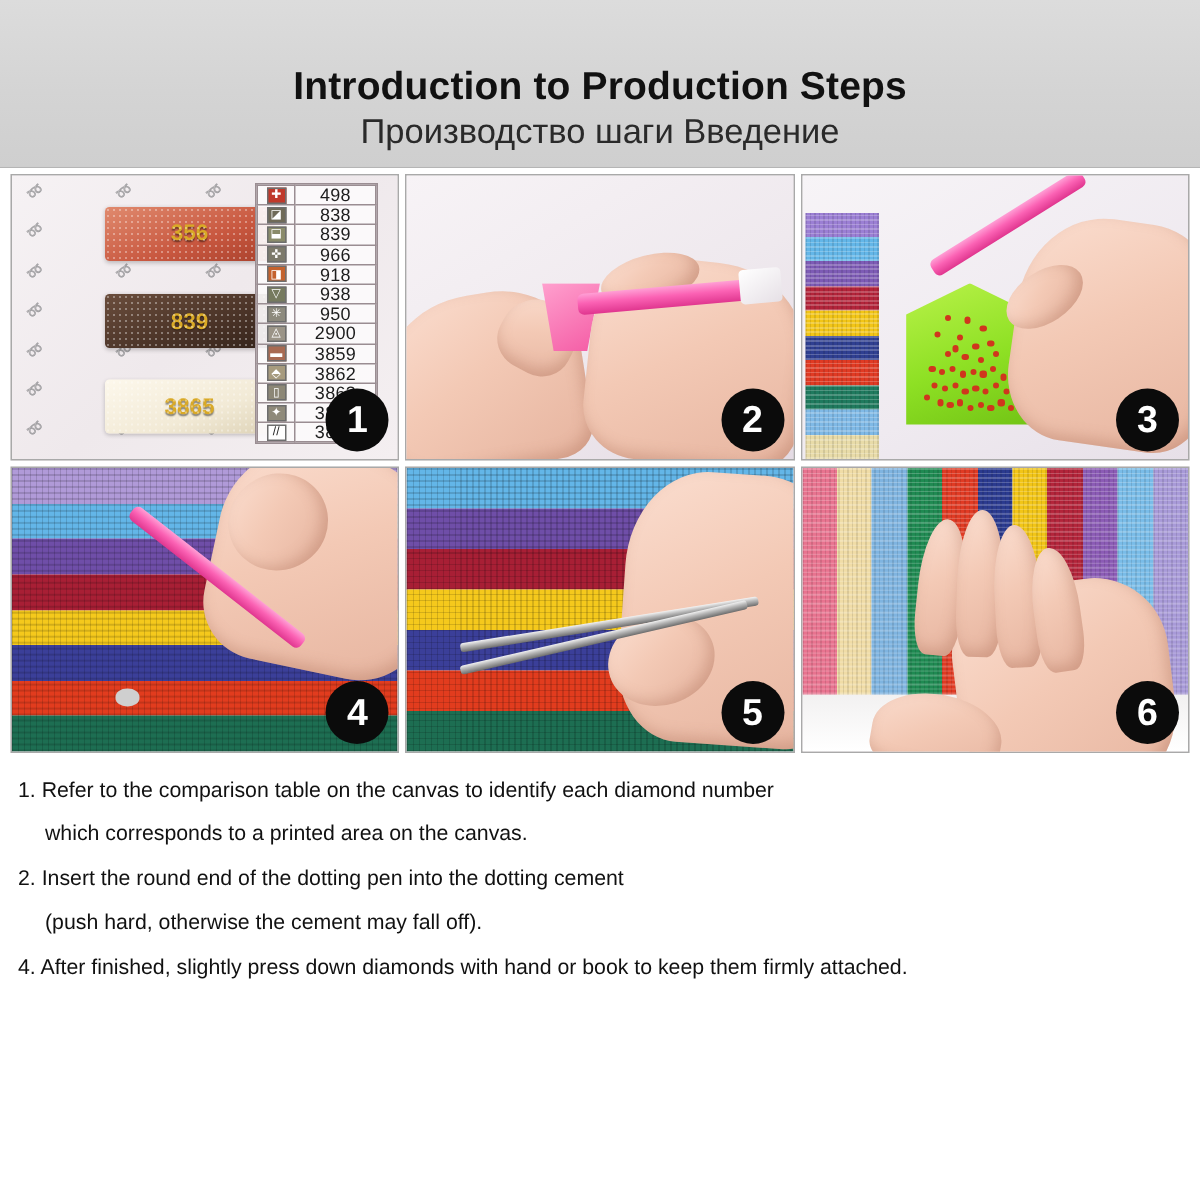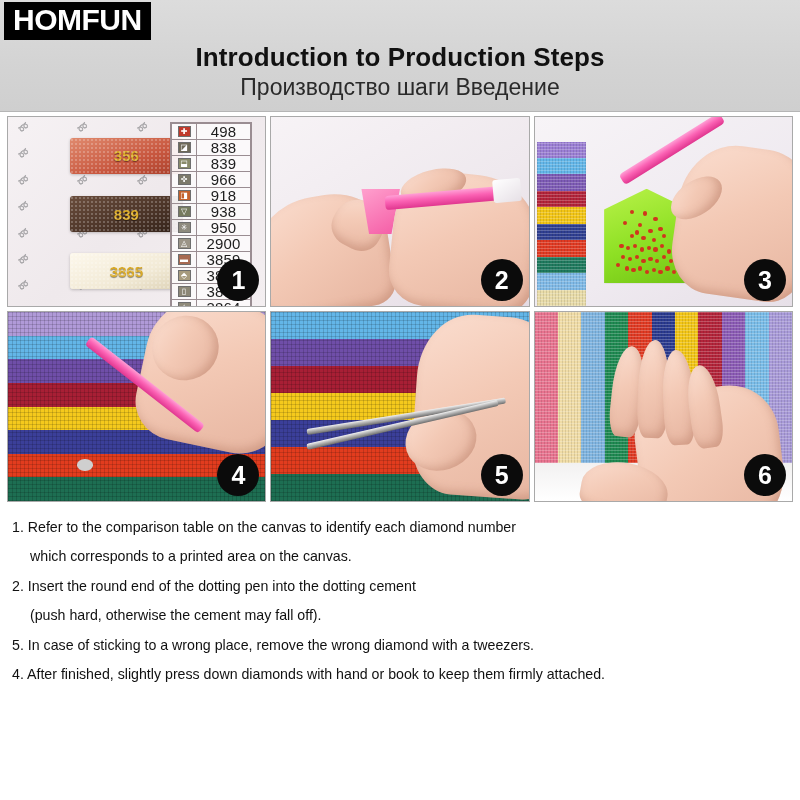--- a/index.html
+++ b/index.html
@@ -122,21 +122,21 @@
   .chart td {
     border:1px solid #9a8d92;
     height:13.2px;
     font-size:8.5px;
     line-height:1;
     color:#1d1d1d;
     text-align:center;
     font-family:"Liberation Sans", sans-serif;
   }
   .chart td.sym { width:26px; padding:0; }
-  .chart td.num { width:56px; font-size:15px; letter-spacing:.2px; }
+  .chart td.num { width:56px; font-size:12px; letter-spacing:.2px; }
   .symbox {
     width:13px; height:11px;
     margin:0 auto;
     border:1px solid #6e6e6e;
     display:flex; align-items:center; justify-content:center;
     font-size:8px;
     color:#ffffff;
     line-height:1;
   }
 
@@ -203,23 +203,20 @@
     white-space:nowrap;
     font-family:"Liberation Sans", sans-serif;
   }
   .ins-row { height:29.5px; display:flex; align-items:center; }
   .ins-row.cont { padding-left:18px; }
 </style>
 </head>
 <body>
 
 <div class="header">
-  <div class="logo">
-    <div class="logo-text">HOMFUN</div>
-  </div>
   <div class="title-en">Introduction to Production Steps</div>
   <div class="title-ru">Производство шаги Введение</div>
 </div>
 
 <div class="grid">
 
   <div class="panel">
     <div class="p1-bg"></div>
     <div class="film-marks" id="film-marks">
         <div class="fm" style="left: 4%; top: 3%;">➿</div>
@@ -495,18 +492,15 @@
     <div class="ins-row cont">
       <div class="ins-line">which corresponds to a printed area on the canvas.</div>
     </div>
     <div class="ins-row">
       <div class="ins-line">2. Insert the round end of the dotting pen into the dotting cement</div>
     </div>
     <div class="ins-row cont">
       <div class="ins-line">(push hard, otherwise the cement may fall off).</div>
     </div>
     <div class="ins-row">
-      <div class="ins-line">5. In case of sticking to a wrong place, remove the wrong diamond with a tweezers.</div>
-    </div>
-    <div class="ins-row">
       <div class="ins-line">4. After finished, slightly press down diamonds with hand or book to keep them firmly attached.</div>
     </div>
   </div>
 
 </body></html>

